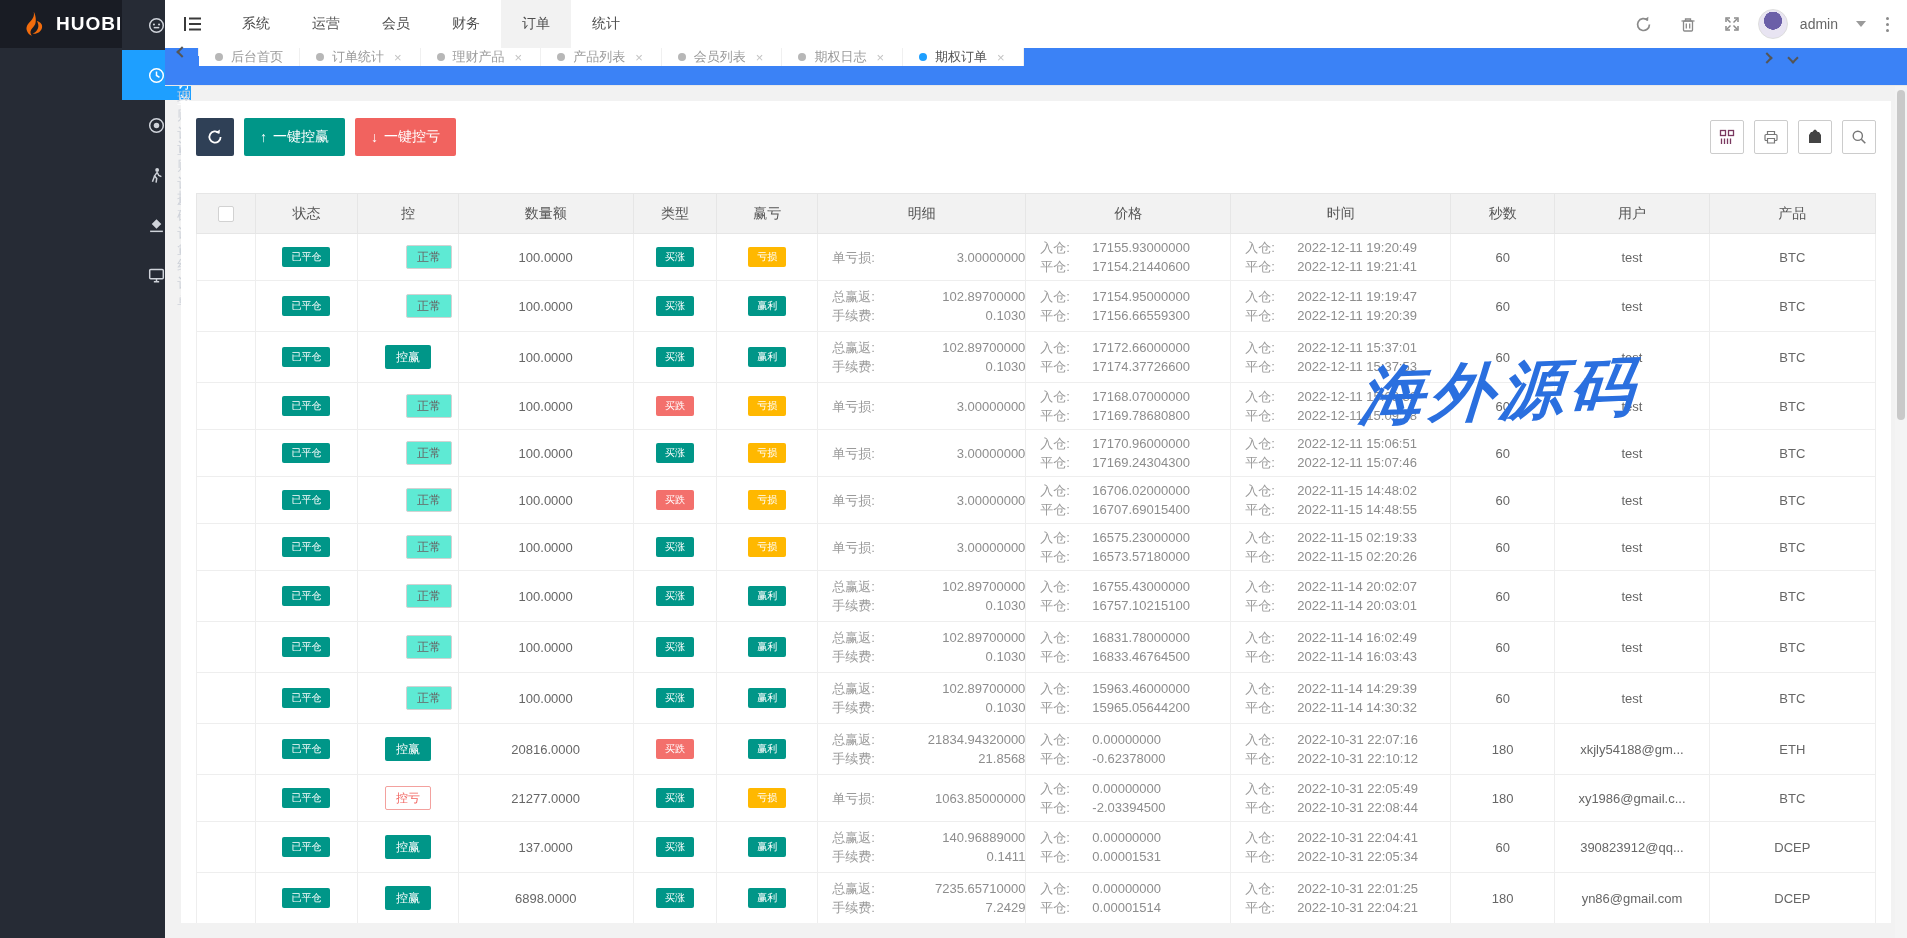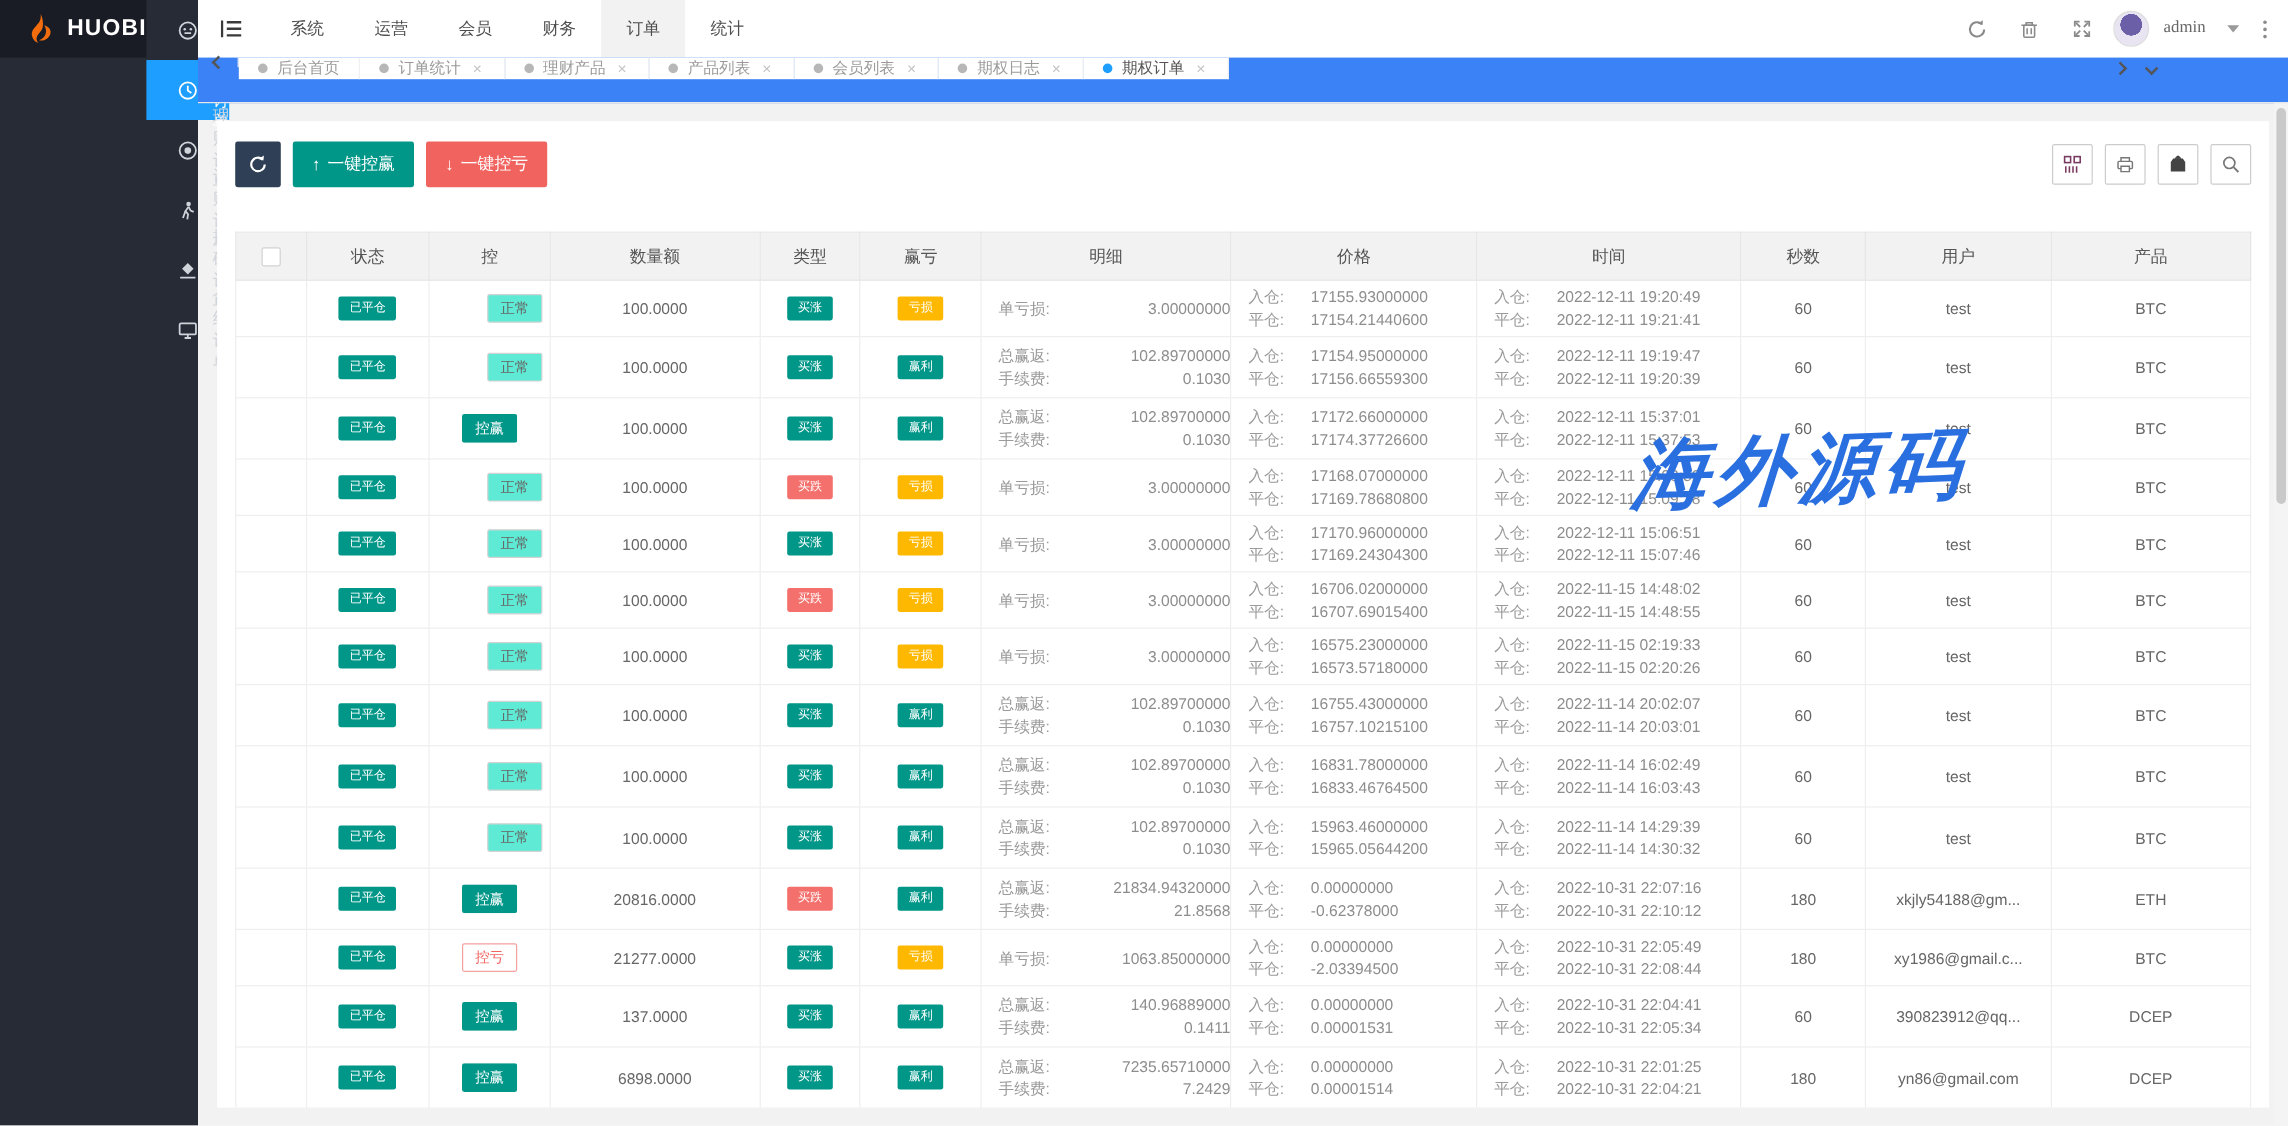--- a/index.html
+++ b/index.html
@@ -13,21 +13,21 @@
   .logo-text { color:#fff; font-size:19px; font-weight:bold; letter-spacing:1px; }
   .side-item { height:50px; display:flex; align-items:center; gap:12px; padding-left:26px;
     color:#cfd3da; font-size:14px; cursor:pointer;text-align:right; }
   .side-item .sicon { width:17px; height:17px; display:inline-flex; }
   .side-item.active { background:#1e9fff; color:#fff; }
 
   
   .main { flex:1; position:relative; display:flex; flex-direction:column; min-width:0; }
 
   
-  .topnav { height:48px; background:#fff; display:flex; align-items:center; flex:0 0 48px;font-family:Liberation Serif, serif; }
+  .topnav { height:48px; background:#fff; display:flex; align-items:center; flex:0 0 48px; }
   .burger { width:56px; height:48px; display:flex; align-items:center; justify-content:center; cursor:pointer; }
   .nav-item { height:48px; display:flex; align-items:center; padding:0 21px; font-size:14px; color:#4e4e4e; cursor:pointer; }
   .nav-item.active { background:#f2f2f2; }
   .topnav-right { margin-left:auto; display:flex; align-items:center; gap:8px; padding-right:10px; }
   .tn-icon-btn { width:36px; height:40px; display:flex; align-items:center; justify-content:center; cursor:pointer; }
   .avatar { width:30px; height:30px; border-radius:50%; cursor:pointer;
     background:radial-gradient(circle at 50% 38%, #6b5fa8 0 40%, #e8e4f2 41% 100%); border:1px solid #ddd; }
   .admin-name { font-size:14px; color:#666; display:flex; align-items:center; gap:18px; cursor:pointer; padding:0 4px; }
   .caret-down { width:0; height:0; border-left:5px solid transparent; border-right:5px solid transparent; border-top:6px solid #9a9a9a; }
   .vdots { display:flex; flex-direction:column; gap:3px; padding:0 8px; cursor:pointer; }

